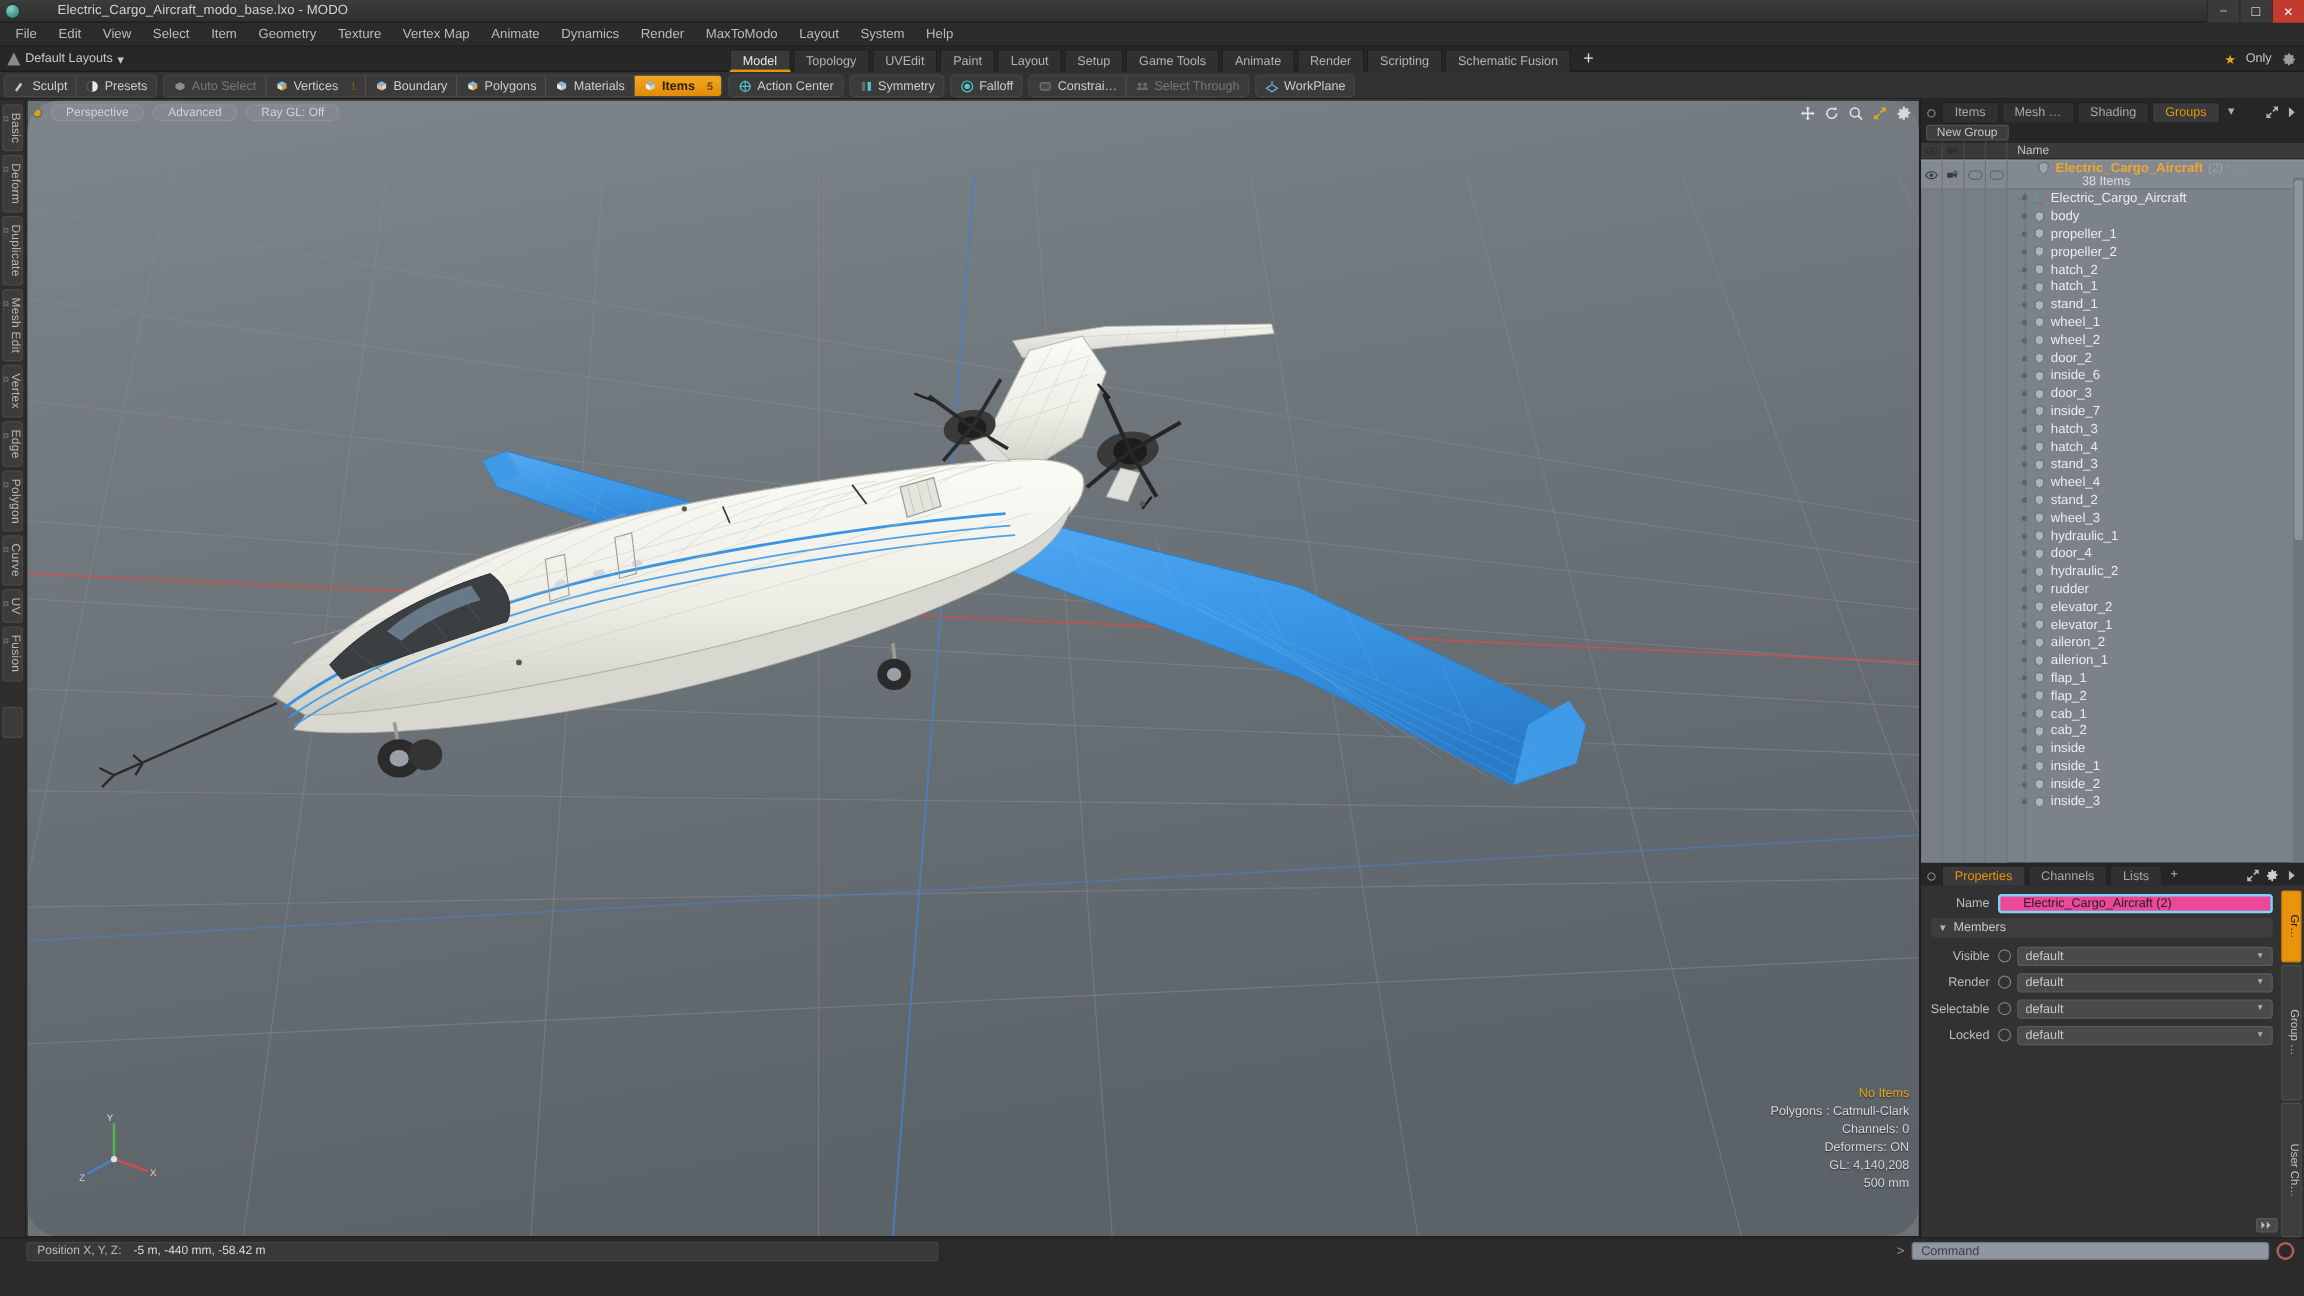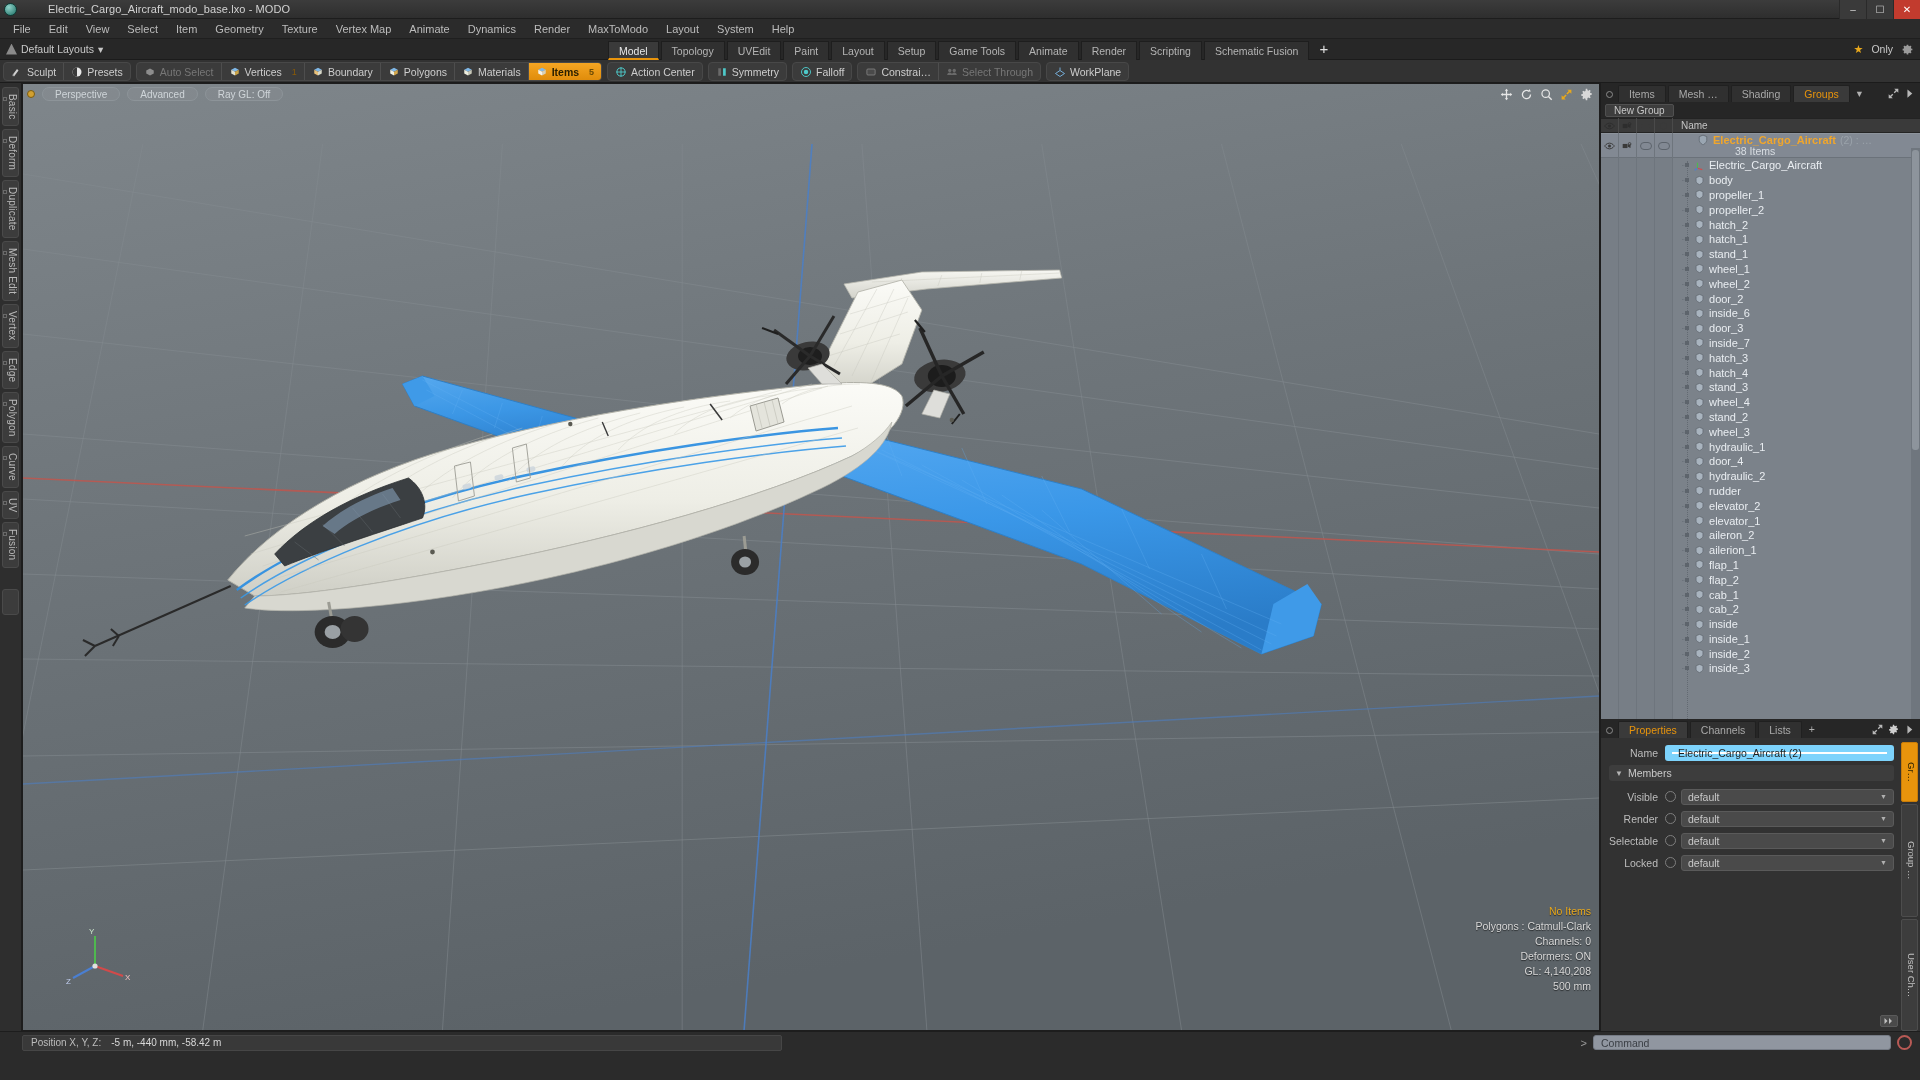--- a/index.html
+++ b/index.html
@@ -64,21 +64,21 @@
   .vtab{writing-mode:vertical-rl;text-orientation:mixed;font-size:10px;color:#b9b9b9;
     background:#3c3c3c;border:1px solid #4a4a4a;border-radius:3px;width:17px;
     padding:6px 0;margin-bottom:3px;text-align:center;letter-spacing:.2px;}
   .vtab .dot{display:block;width:4px;height:4px;border:1px solid #6a6a6a;margin:3px auto 0;}
   .vtab-blank{width:17px;height:26px;background:#3c3c3c;border:1px solid #4a4a4a;
     border-radius:3px;margin-top:18px;}
 
   
   .viewwrap{flex:1;position:relative;background:#6d7478;border:1px solid #1d1d1d;}
   .viewport{position:absolute;inset:0;overflow:hidden;
-    background:linear-gradient(170deg,#7a8186 0%,#6e7579 40%,#5f666b 100%);}
+    background:linear-gradient(170deg,#7a8186 0%,#6e7579 40%,#5f666b 100%);border-radius:26px;}
   .vp-head{position:absolute;top:3px;left:4px;display:flex;align-items:center;gap:7px;z-index:6;}
   .vp-dot{width:8px;height:8px;border-radius:50%;background:#d2a030;border:1px solid #7a5c12;}
   .pill{height:14px;line-height:13px;padding:0 12px;border:1px solid #8d9499;border-radius:8px;
     color:#cfd5d9;font-size:10px;background:rgba(255,255,255,.04);}
   .vp-tools{position:absolute;top:4px;right:6px;display:flex;gap:7px;align-items:center;z-index:6;}
   .vp-tools svg{width:13px;height:13px;}
   .vp-info{position:absolute;right:8px;bottom:36px;text-align:right;font-size:10.5px;
     color:#d7d7d7;line-height:15px;z-index:6;text-shadow:0 1px 1px rgba(0,0,0,.6);}
   .vp-info .first{color:#e8a81c;}
   .gizmo{position:absolute;left:42px;bottom:40px;width:70px;height:70px;z-index:6;}
@@ -128,22 +128,22 @@
   .il-guide{position:absolute;left:86px;top:28px;bottom:0;border-left:1px dotted #636a72;z-index:1;}
   .il-scroll{position:absolute;right:0;top:15px;bottom:0;width:9px;background:#6f767e;z-index:3;}
   .il-thumb{position:absolute;right:1px;top:2px;width:7px;height:300px;background:#8d949c;border-radius:3px;}
 
   
   .propwrap{flex:1;background:#323232;display:flex;flex-direction:column;position:relative;}
   .prop-tabs{height:19px;background:#262626;display:flex;align-items:flex-end;padding-left:3px;}
   .prop-body{flex:1;padding:5px 26px 0 4px;}
   .prow{display:flex;align-items:center;height:19px;margin-bottom:3px;}
   .plabel{width:60px;text-align:right;font-size:10.5px;color:#bdbdbd;padding-right:7px;}
-  .pfield{flex:1;height:16px;background:#ffffff;border:7px solid #7dd3fc;border-radius:3px;
-    display:flex;align-items:center;padding:0 6px;color:#1f1f1f;font-size:10.5px;}
+  .pfield{flex:1;height:16px;background:#ec4899;border:2px solid #7dd3fc;border-radius:3px;
+    display:flex;align-items:center;padding:0 19px;color:#1f1f1f;font-size:10.5px;}
   .members{height:16px;background:#3d3d3d;border-radius:3px;display:flex;align-items:center;
     padding:0 6px;margin:2px 0 6px 4px;}
   .members .tri{color:#b4b4b4;font-size:8px;margin-right:5px;}
   .members span{font-size:10.5px;color:#c9c9c9;}
   .dd{flex:1;height:16px;background:#4a4a4a;border:1px solid #5a5a5a;border-radius:3px;
     display:flex;align-items:center;padding:0 6px;color:#c8c8c8;font-size:10.5px;position:relative;}
   .dd .arw{position:absolute;right:6px;color:#b0b0b0;font-size:7px;}
   .pcirc{width:11px;height:11px;border-radius:50%;border:1px solid #7e7e7e;margin-right:5px;flex:0 0 auto;}
   .vtabs-r{position:absolute;right:0;top:21px;bottom:0;width:19px;
     display:flex;flex-direction:column;gap:2px;padding-top:2px;}

